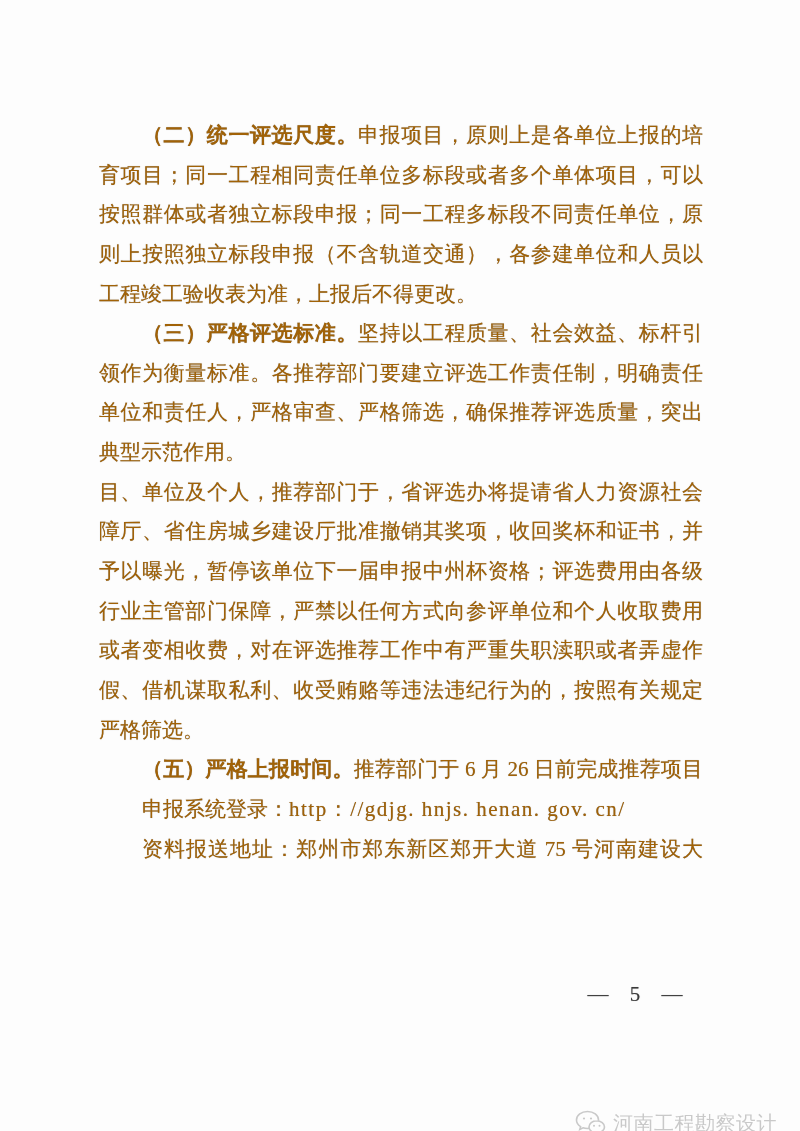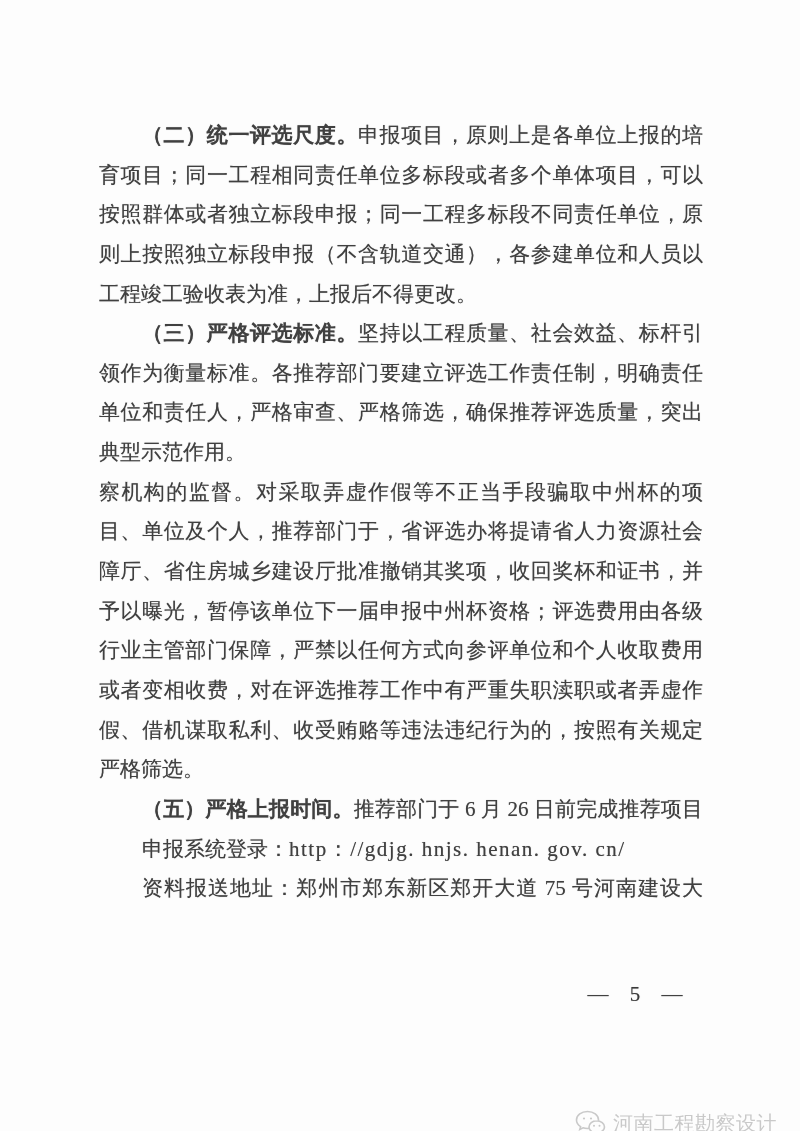--- a/index.html
+++ b/index.html
@@ -15,21 +15,21 @@
     overflow: hidden;
     font-family: "Liberation Serif", "DejaVu Serif", serif;
   }
   .text-block {
     position: absolute;
     left: 99px;
     top: 116px;
     width: 604px;
     font-size: 21px;
     line-height: 39.65px;
-    color: #404040;
+    color: #a16207;
     text-shadow: 0 0 0.7px rgba(58,58,58,0.55);
   }
   .line {
     height: 39.65px;
     overflow: hidden;
     text-align: justify;
     text-align-last: left;
     white-space: normal;
   }
   .line.j {
@@ -86,21 +86,20 @@
     <div class="line j"><span>育项目；同一工程相同责任单位多标段或者多个单体项目，可以</span></div>
     <div class="line j"><span>按照群体或者独立标段申报；同一工程多标段不同责任单位，原</span></div>
     <div class="line j"><span>则上按照独立标段申报（不含轨道交通），各参建单位和人员以</span></div>
     <div class="line"><span>工程竣工验收表为准，上报后不得更改。</span></div>
 
     <div class="line ind j"><span class="lead">（三）严格评选标准。</span><span>坚持以工程质量、社会效益、标杆引</span></div>
     <div class="line j"><span>领作为衡量标准。各推荐部门要建立评选工作责任制，明确责任</span></div>
     <div class="line j"><span>单位和责任人，严格审查、严格筛选，确保推荐评选质量，突出</span></div>
     <div class="line"><span>典型示范作用。</span></div>
 
-    <div class="line j"><span>察机构的监督。对采取弄虚作假等不正当手段骗取中州杯的项</span></div>
     <div class="line j"><span>目、单位及个人，推荐部门于，省评选办将提请省人力资源社会保</span></div>
     <div class="line j"><span>障厅、省住房城乡建设厅批准撤销其奖项，收回奖杯和证书，并</span></div>
     <div class="line j"><span>予以曝光，暂停该单位下一届申报中州杯资格；评选费用由各级</span></div>
     <div class="line j"><span>行业主管部门保障，严禁以任何方式向参评单位和个人收取费用</span></div>
     <div class="line j"><span>或者变相收费，对在评选推荐工作中有严重失职渎职或者弄虚作</span></div>
     <div class="line j"><span>假、借机谋取私利、收受贿赂等违法违纪行为的，按照有关规定</span></div>
     <div class="line"><span>严格筛选。</span></div>
 
     <div class="line ind j"><span class="lead">（五）严格上报时间。</span><span>推荐部门于 6 月 26 日前完成推荐项目</span></div>
 

